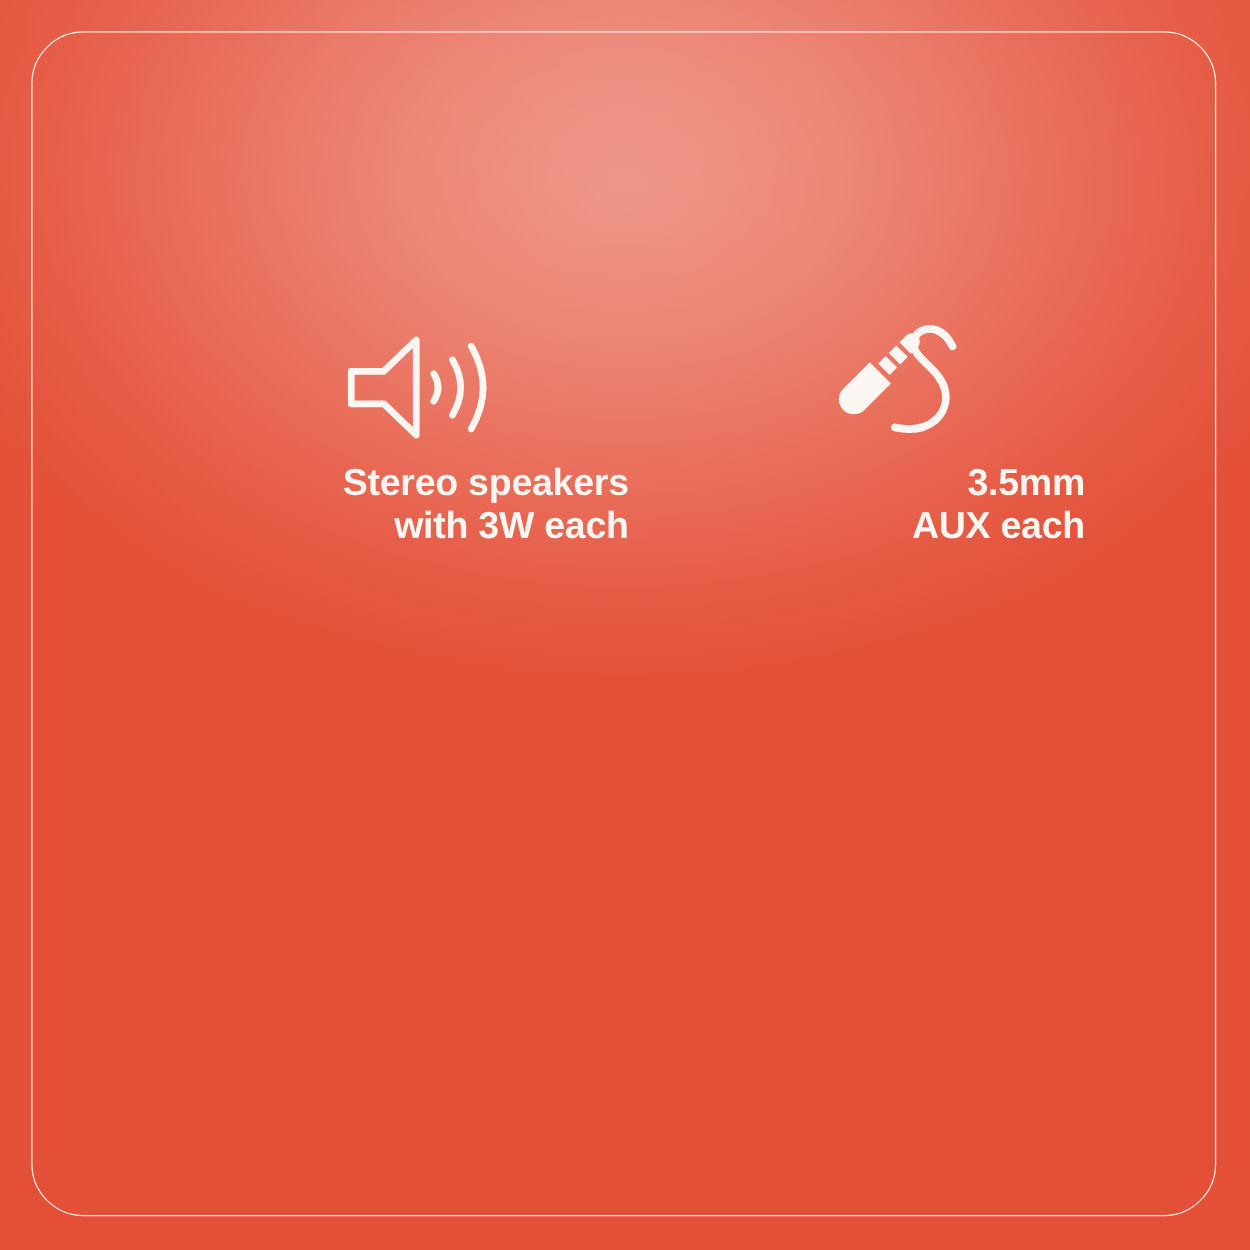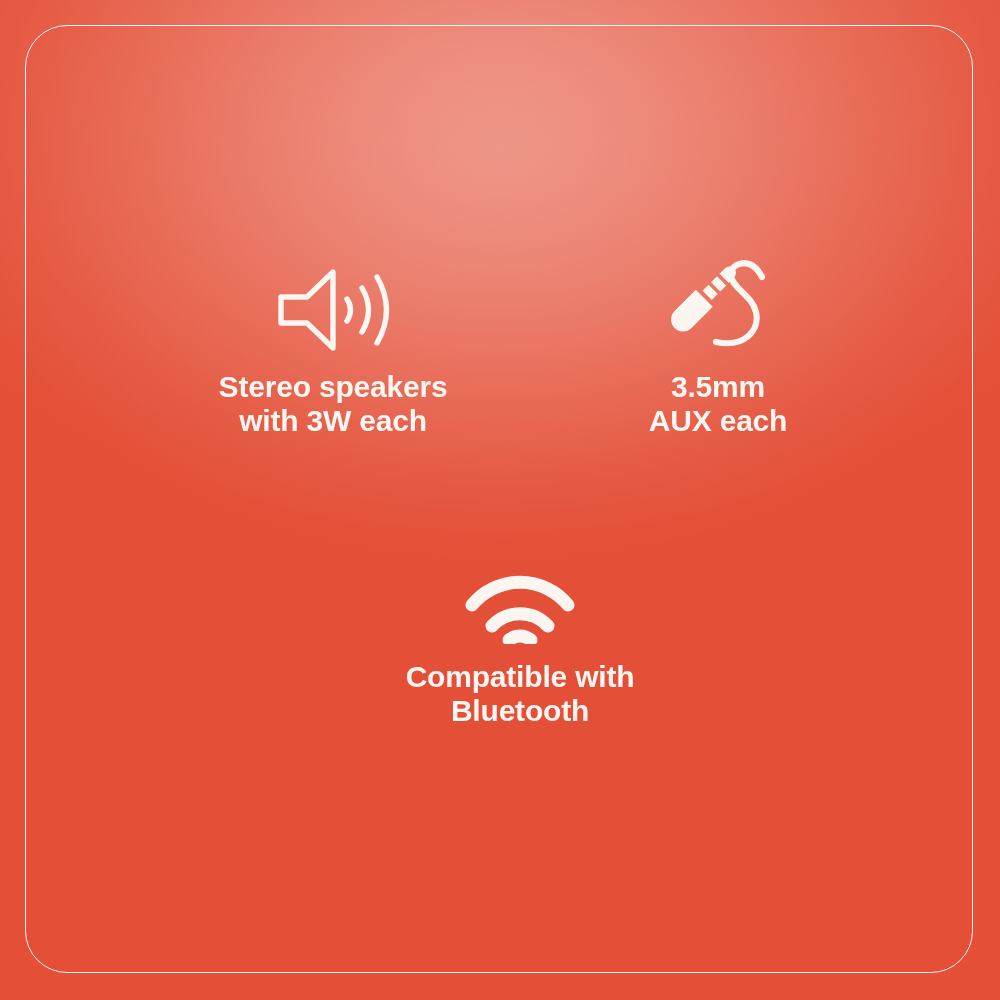--- a/index.html
+++ b/index.html
@@ -58,21 +58,21 @@
     pointer-events: none;
   }
 
   .features {
     position: absolute;
     inset: 0;
   }
 
   .feature {
     position: absolute;
-    text-align: center;
+    text-align: right;
     color: #FBF6F1;
   }
 
   .icon-wrap {
     display: flex;
     align-items: flex-end;
     justify-content: center;
     height: 92px;
   }
 
@@ -153,26 +153,15 @@
                    C 86 90, 101 72, 97 54
                    C 93 37, 73 30, 72 18
                    C 71.3 8, 81 3, 90 6
                    C 96 8, 100 13, 103 19" fill="none" stroke="#FBF6F1" stroke-width="6.2" stroke-linecap="round"></path>
         </svg>
       </div>
       <div class="caption">3.5mm
 AUX each</div>
     </div>
 
-    <div class="feature" id="feature-bluetooth">
-      <div class="icon-wrap">
-        <svg width="112" height="76" viewBox="0 0 112 76" fill="none" stroke="#FBF6F1" stroke-width="13" stroke-linecap="round">
-          <path d="M8 37 A 62 62 0 0 1 104 37"></path>
-          <path d="M28 58 A 38 38 0 0 1 84 58"></path>
-          <path d="M45 72 A 17 17 0 0 1 67 72"></path>
-        </svg>
-      </div>
-      <div class="caption">Compatible with
-Bluetooth</div>
-    </div>
 
   </div>
 </div>
 
 </body></html>

